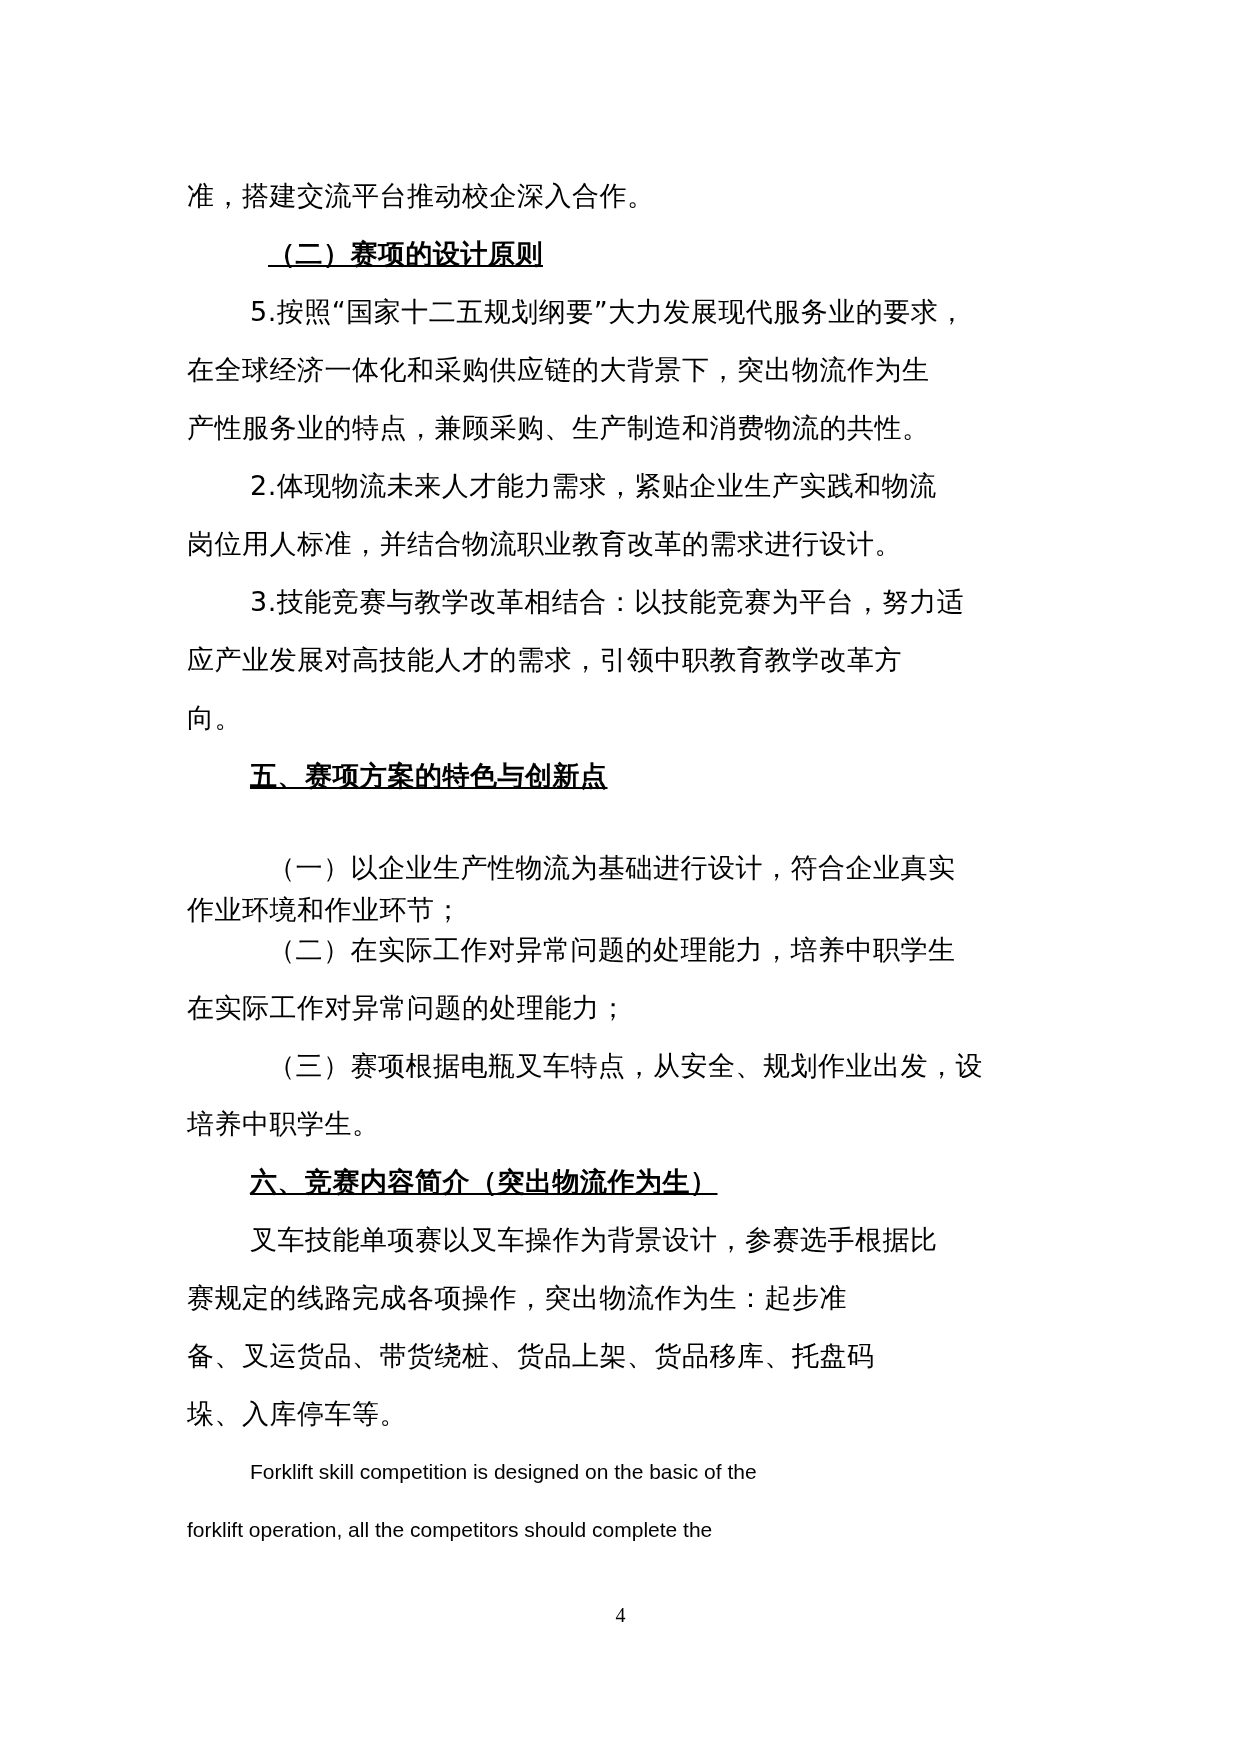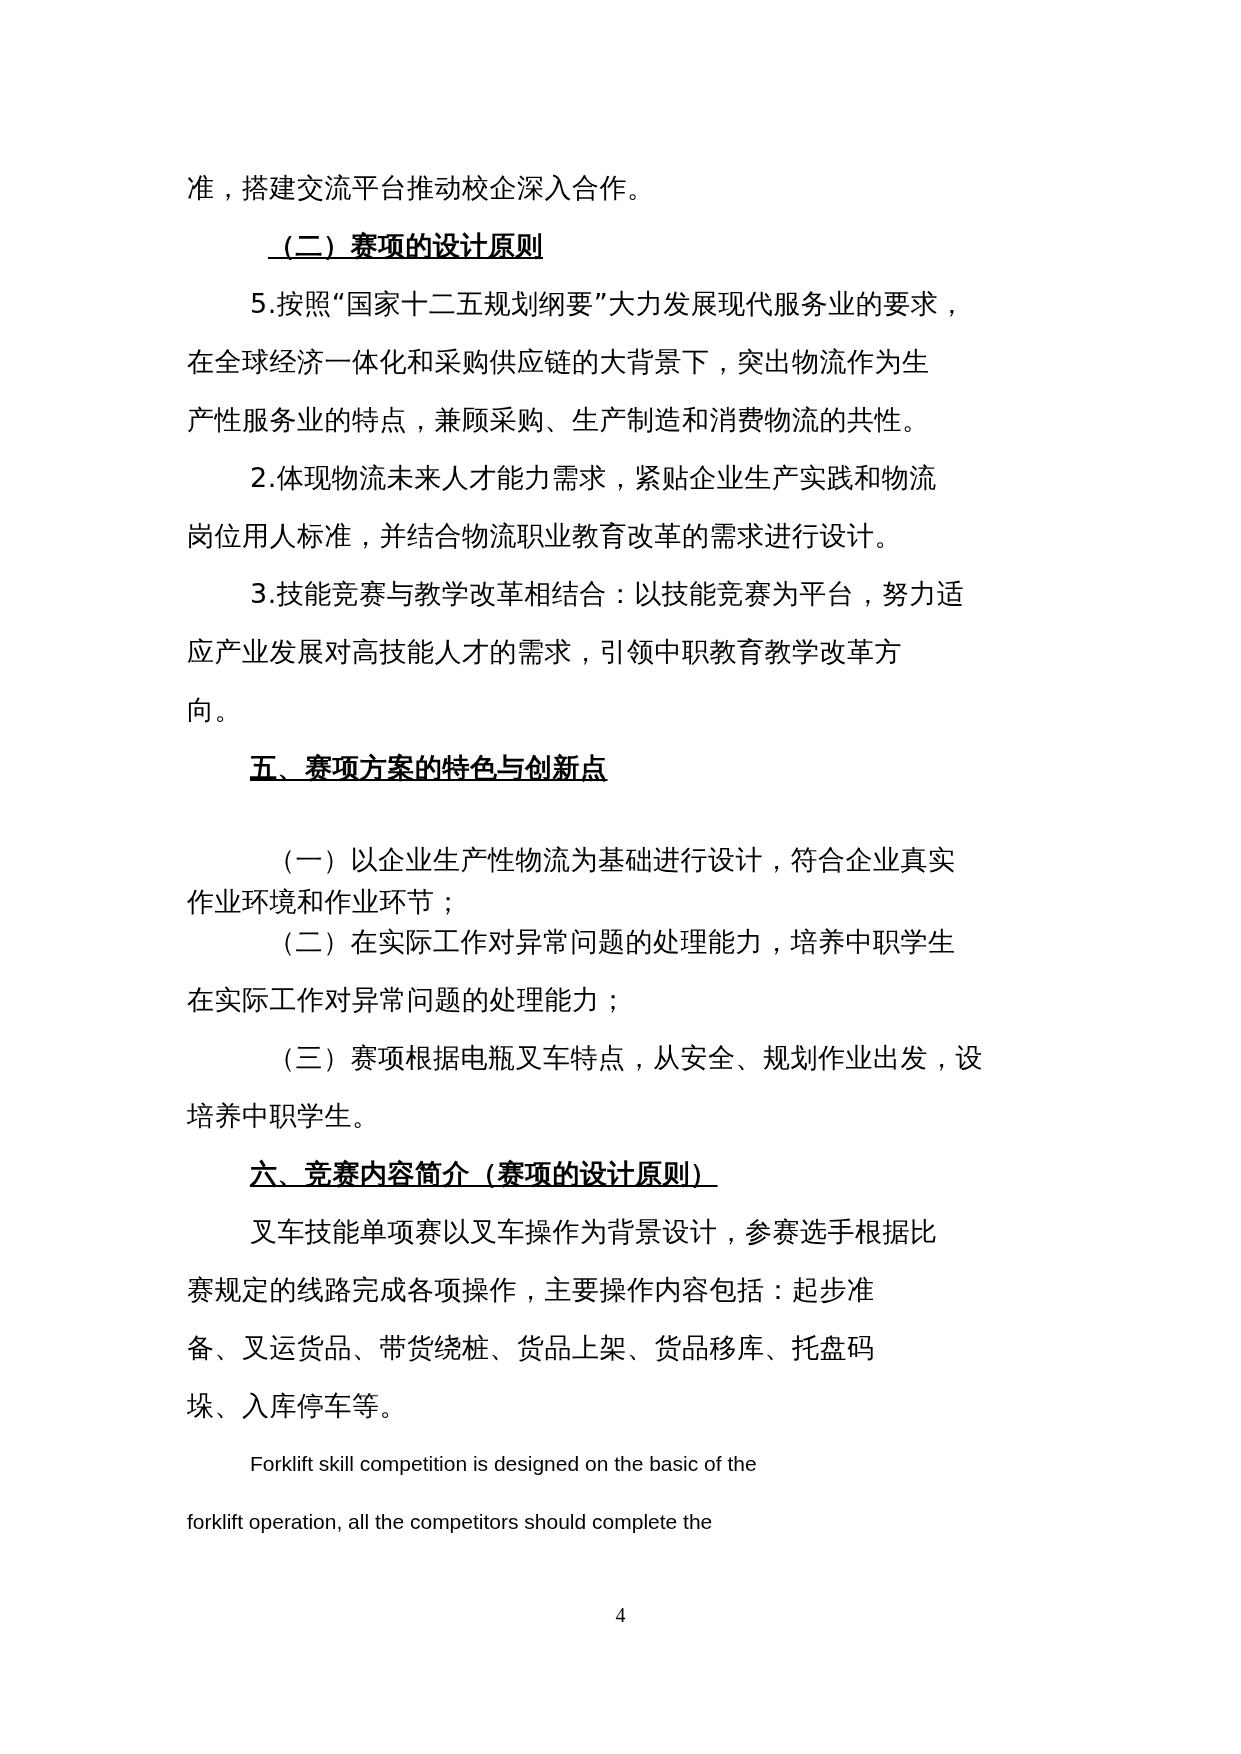--- a/index.html
+++ b/index.html
@@ -1,18 +1,18 @@
 <!DOCTYPE html>
 <html><head>
 <meta charset="utf-8">
 <style>
   html, body { margin:0; padding:0; background:#ffffff; }
   body { width:1241px; height:1754px; position:relative; overflow:hidden;
          font-family:"DejaVu Sans","Liberation Sans",sans-serif; color:#000; }
-  .line { position:absolute; left:187px; font-size:27px; line-height:36px; white-space:nowrap; letter-spacing:0.5px; }
+  .line { position:absolute; left:187px; font-size:27px; line-height:36px; white-space:nowrap; letter-spacing:0.5px;margin-top:8px; }
   .indent { left:250px; }
   .indent2 { left:268px; }
   .bold { font-weight:bold;text-decoration:underline; }
   .en { font-family:"Liberation Sans",sans-serif; font-size:21px; letter-spacing:0; }
   .pagenum { position:absolute; left:0; width:1241px; top:1604px; text-align:center;
              font-family:"Liberation Serif",serif; font-size:20px; }
 </style>
 </head>
 <body>
 
@@ -27,21 +27,21 @@
   <div class="line indent" style="top:576px">3.技能竞赛与教学改革相结合：以技能竞赛为平台，努力适</div>
   <div class="line" style="top:634px">应产业发展对高技能人才的需求，引领中职教育教学改革方</div>
   <div class="line" style="top:692px">向。</div>
   <div class="line indent bold" style="top:750px">五、赛项方案的特色与创新点</div>
   <div class="line indent2" style="top:842px">（一）以企业生产性物流为基础进行设计，符合企业真实</div>
   <div class="line" style="top:884px">作业环境和作业环节；</div>
   <div class="line indent2" style="top:924px">（二）在实际工作对异常问题的处理能力，培养中职学生</div>
   <div class="line" style="top:982px">在实际工作对异常问题的处理能力；</div>
   <div class="line indent2" style="top:1040px">（三）赛项根据电瓶叉车特点，从安全、规划作业出发，设</div>
   <div class="line" style="top:1098px">培养中职学生。</div>
-  <div class="line indent bold" style="top:1156px">六、竞赛内容简介（赛项的设计原则）</div>
+  <div class="line indent bold" style="top:1156px">六、竞赛内容简介（突出物流作为生）</div>
   <div class="line indent" style="top:1214px">叉车技能单项赛以叉车操作为背景设计，参赛选手根据比</div>
-  <div class="line" style="top:1272px">赛规定的线路完成各项操作，主要操作内容包括：起步准</div>
+  <div class="line" style="top:1272px">赛规定的线路完成各项操作，突出物流作为生：起步准</div>
   <div class="line" style="top:1330px">备、叉运货品、带货绕桩、货品上架、货品移库、托盘码</div>
   <div class="line" style="top:1388px">垛、入库停车等。</div>
   <div class="line indent en" style="top:1446px">Forklift skill competition is designed on the basic of the</div>
   <div class="line en" style="top:1504px">forklift operation, all the competitors should complete the</div>
   <div class="pagenum">4</div>
 </div>
 
 </body></html>

